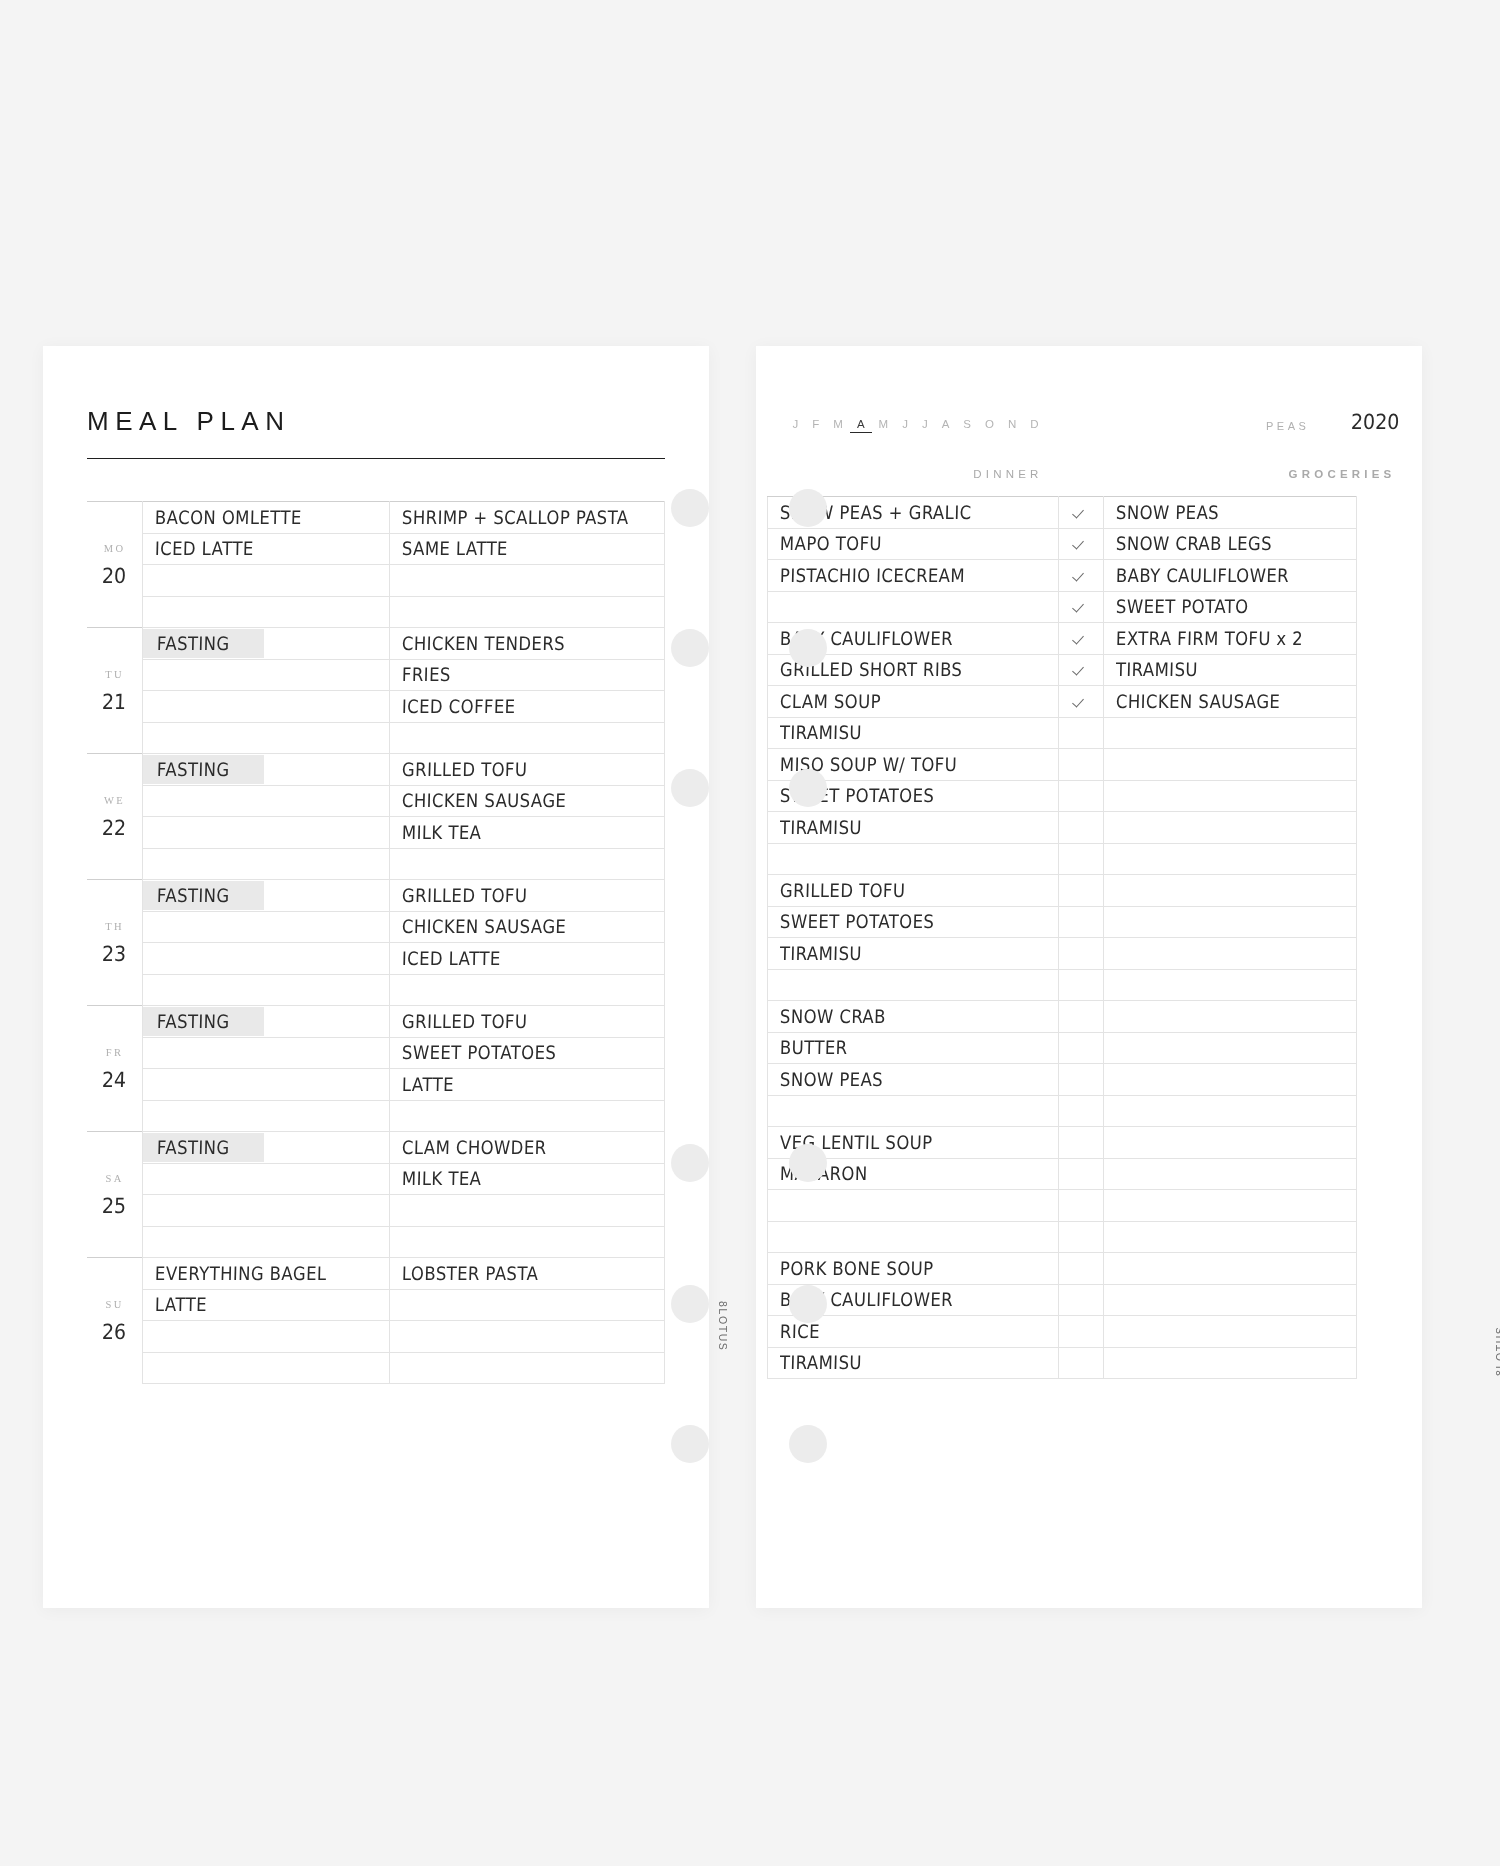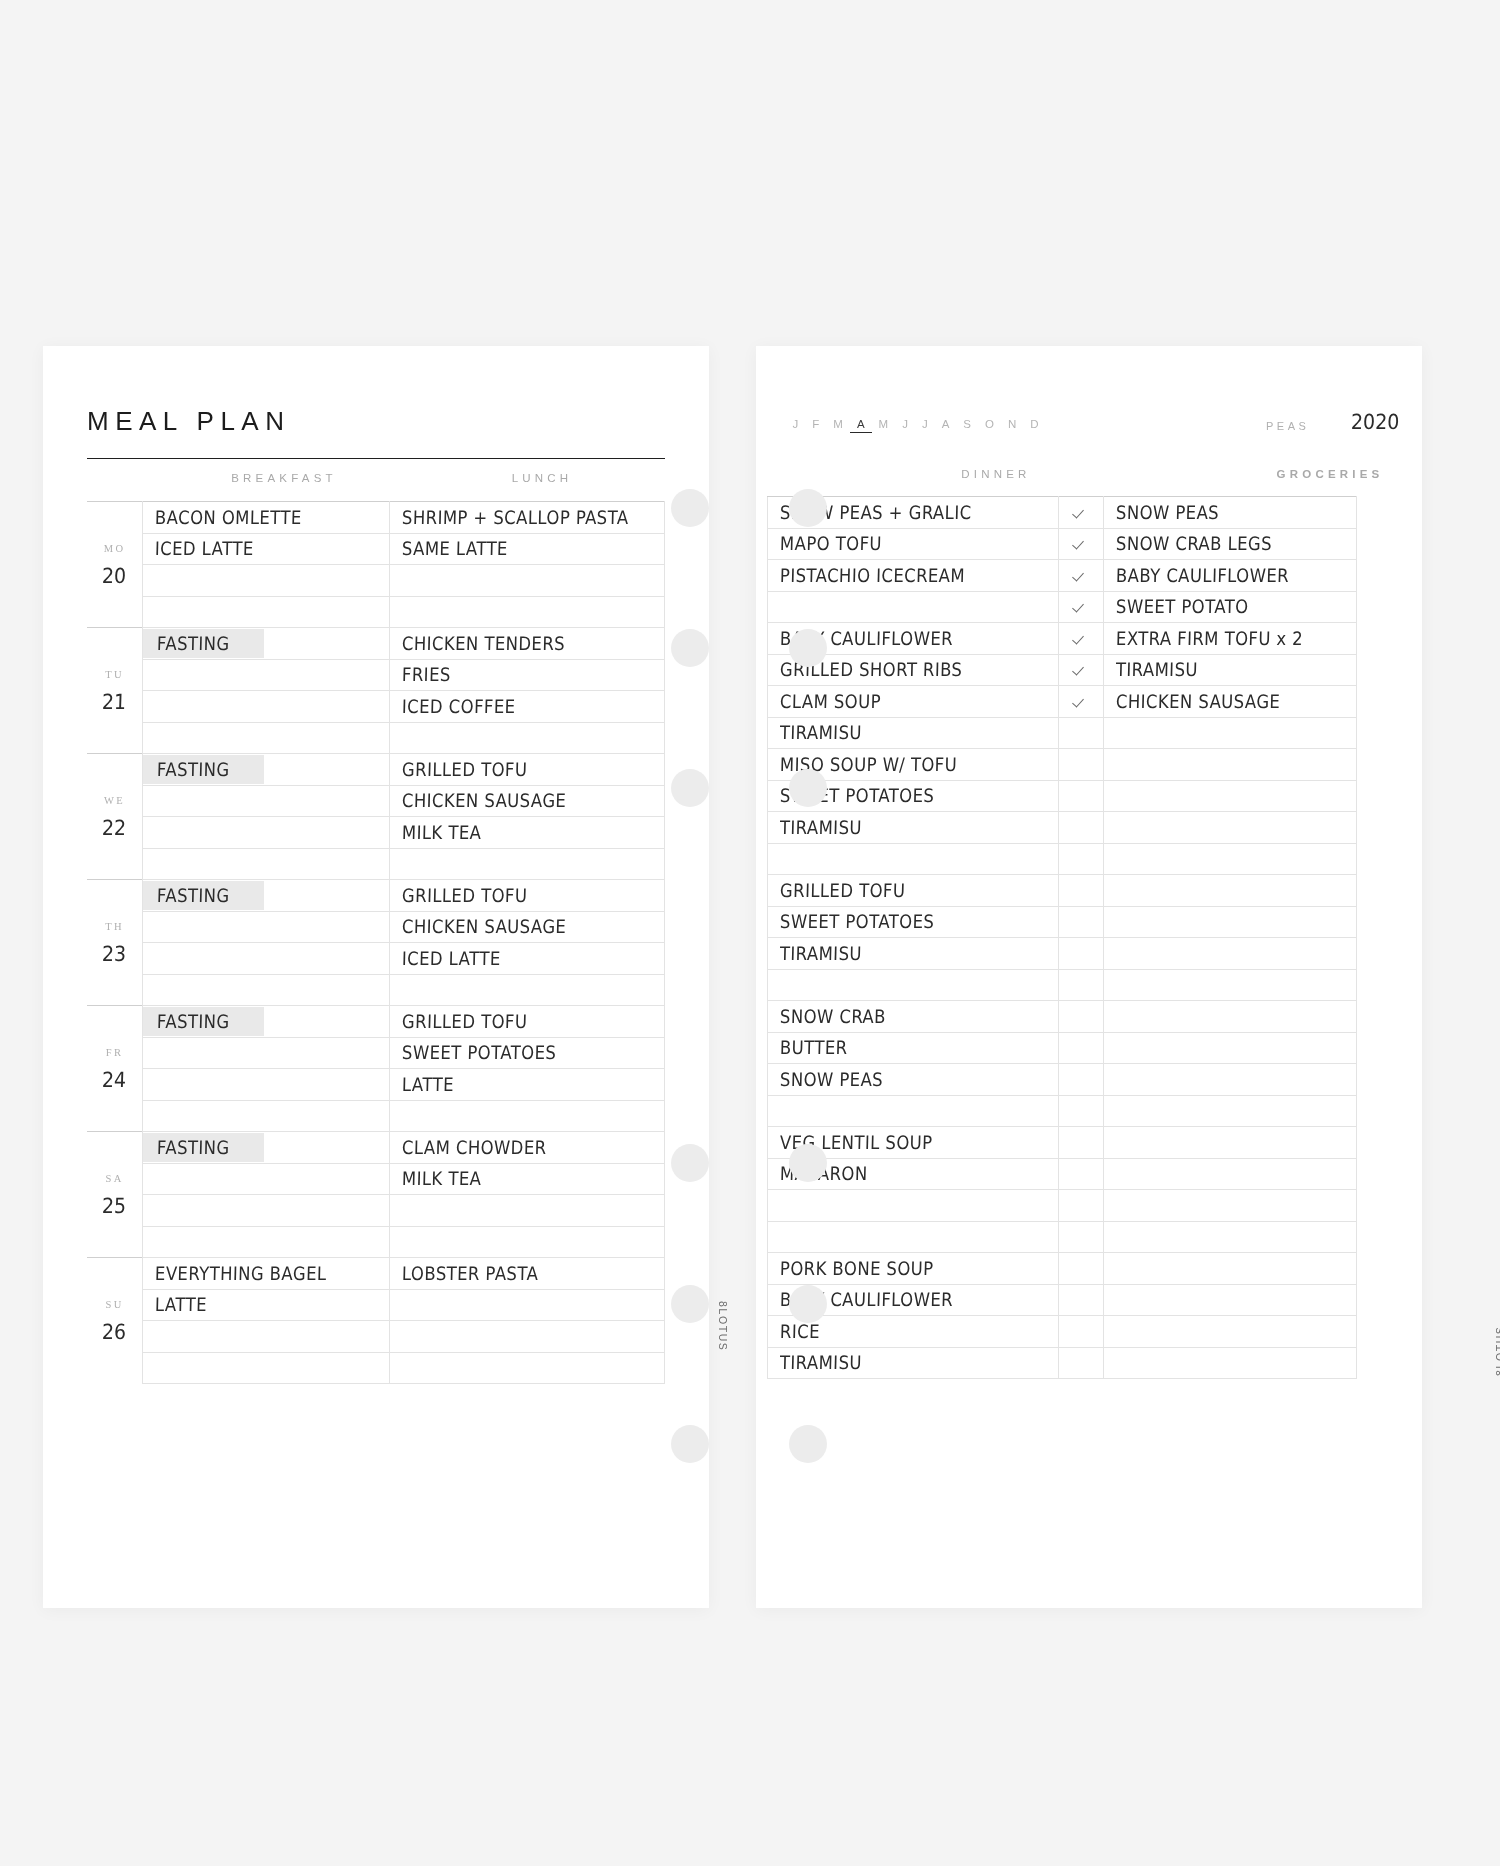--- a/index.html
+++ b/index.html
@@ -102,21 +102,21 @@
     color: #3a3a3a;
     border-bottom: 1.6px solid #2a2a2a;
     padding-bottom: 2px;
   }
   .rp-yearlabel {
     position: absolute; left: 510px; top: 74px;
     font-family: "Liberation Sans", sans-serif;
     font-size: 11px; letter-spacing: 3.5px; color: #b0b0b0;
   }
   .rp-yearval { position: absolute; left: 595px; top: 64px; }
-  .rp-heads { position: absolute; left: 4px; top: 122px; width: 666px; height: 20px; }
+  .rp-heads { position: absolute; left: 16px; top: 122px; width: 666px; height: 20px; }
   .rp-head-dn { position: absolute; left: 11px;  width: 450px; }
   .rp-head-gr { position: absolute; left: 470px; width: 200px; font-weight: bold; }
   .rp-table {
     position: absolute; left: 11px; top: 150px;
     width: 590px;
     border-collapse: collapse;
   }
 
   
   td {
@@ -190,24 +190,20 @@
 <body>
 
 <div class="spread">
 
   <div class="page page-left">
 
     <div class="title lp-title">MEAL PLAN</div>
 
     <div class="lp-rule"></div>
 
-    <div class="lp-heads">
-      <div class="colhead lp-head-bf">BREAKFAST</div>
-      <div class="colhead lp-head-ln">LUNCH</div>
-    </div>
 
     <table class="lp-table">
       <tbody id="lp-body">
           <tr class="grp-start">
             <td class="daycol grp-top" rowspan="4">
               <div class="daylabel">MO</div>
               <div style="margin-top: 10px;"><span class="hand-num">20</span></div>
             </td>
             <td class="cell-txt bf"><span class="hand">BACON OMLETTE</span></td>
             <td class="cell-txt ln"><span class="hand">SHRIMP + SCALLOP PASTA</span></td>

